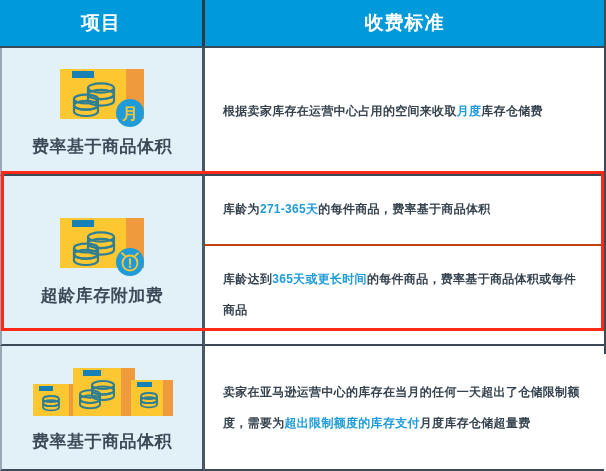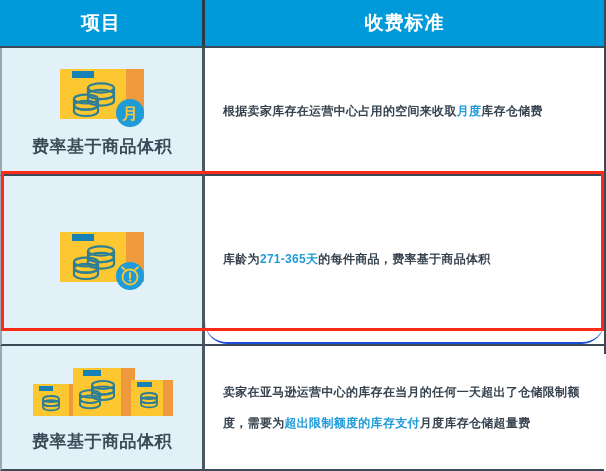--- a/index.html
+++ b/index.html
@@ -91,21 +91,21 @@
     flex: 1 1 auto;
     display: flex;
     align-items: center;
     padding: 0 16px 0 18px;
     font-size: 12px;
     line-height: 31px;
     font-weight: bold;
     color: #36434f;
     letter-spacing: 0.3px;
   }
-  .desc.split-top { border-bottom: 2px solid #1d4ed8; border-radius: 22px; }
+  .desc.split-top { border-bottom: 2px solid #c2410c; }
 
   .hl { color: #1f9bd8; }
 
   .item-label {
     font-size: 17px;
     font-weight: bold;
     color: #3c4a58;
     letter-spacing: 0.5px;
     margin-top: 2px;
   }
@@ -198,25 +198,31 @@
           </g>
           <circle cx="88" cy="48" r="14" fill="#1f9bd8"></circle>
           <g stroke="#fdc731" stroke-width="1.8" fill="none" stroke-linecap="round">
             <circle cx="88" cy="49" r="7.5"></circle>
             <path d="M82.5 41.5l-2.5-2.2M93.5 41.5l2.5-2.2"></path>
           </g>
           <path d="M88 45v5" stroke="#fdc731" stroke-width="2" stroke-linecap="round"></path>
           <circle cx="88" cy="52.6" r="1.2" fill="#fdc731"></circle>
         </svg>
       </div>
+      <div class="item-label">超龄库存附加费</div>
     </div>
     <div class="cell-right">
       <div class="desc split-top">
         <span>
           <span>库龄为</span><span class="hl">271-365天</span><span>的每件商品，费率基于商品体积</span>
+        </span>
+      </div>
+      <div class="desc">
+        <span>
+          <span>库龄达到</span><span class="hl">365天或更长时间</span><span>的每件商品，费率基于商品体积或每件商品</span>
         </span>
       </div>
     </div>
   </div>
 
   <div class="trow row3">
     <div class="cell-left">
       <div class="icon-wrap triple">
         <svg class="svg-icon" width="150" height="62" viewBox="0 0 150 62" xmlns="http://www.w3.org/2000/svg">
 

